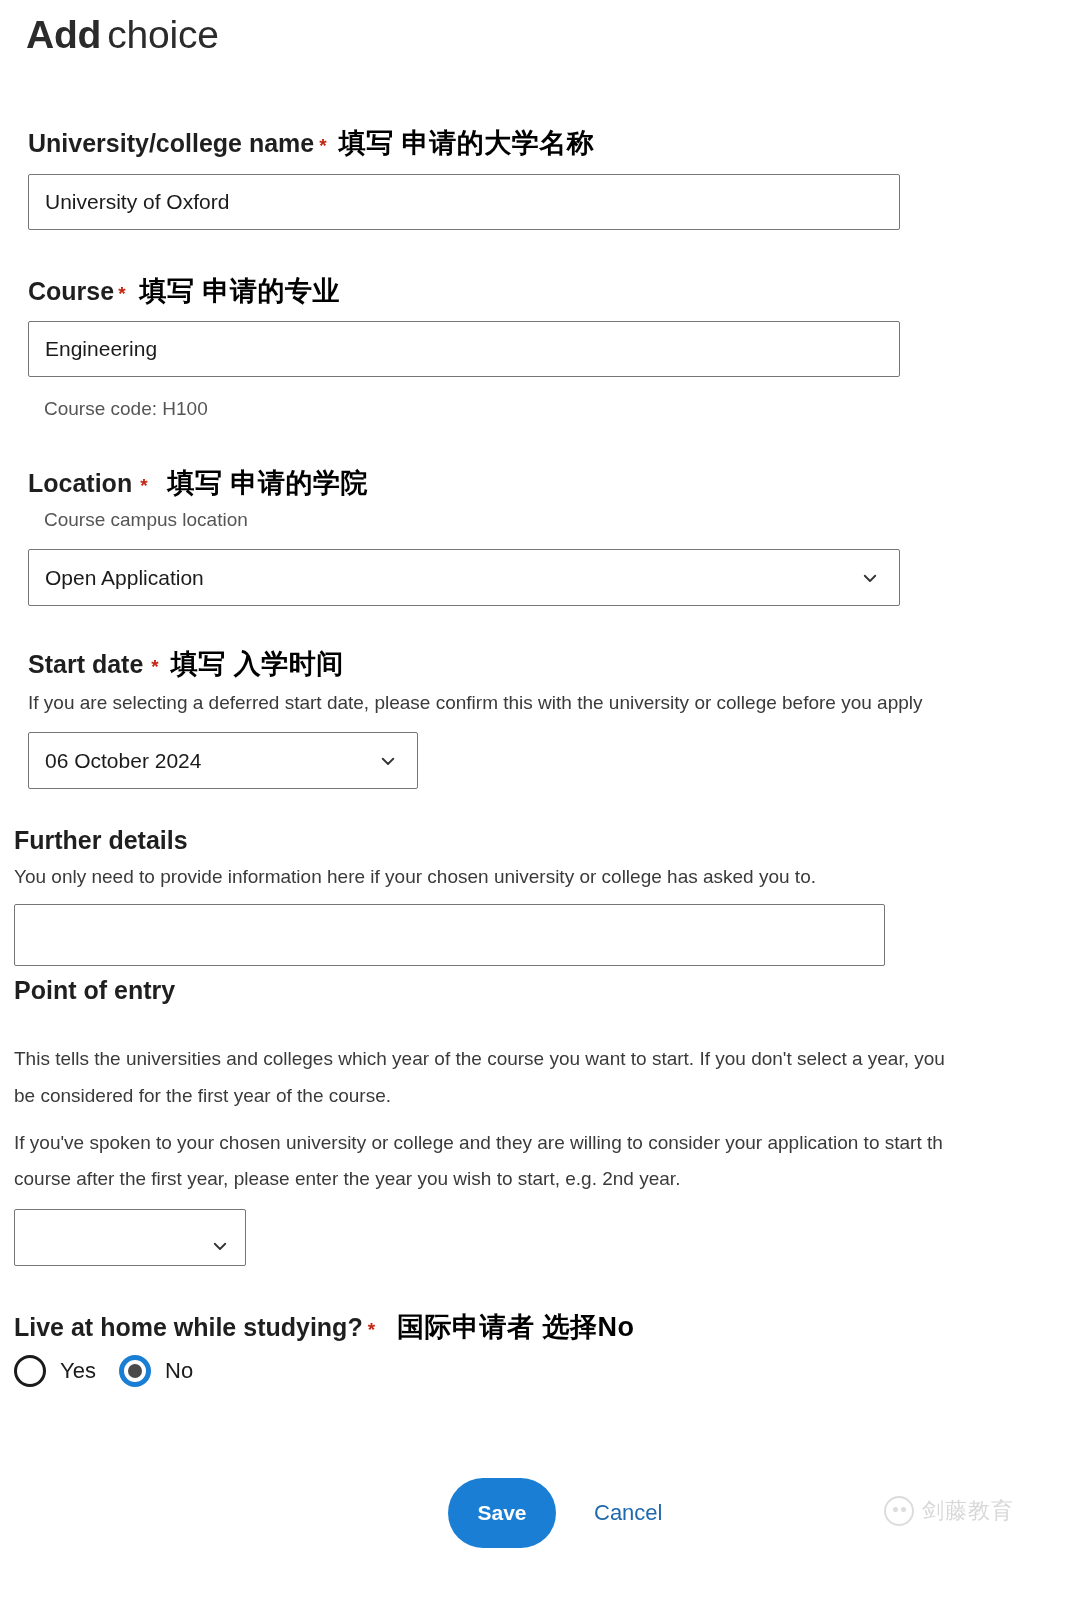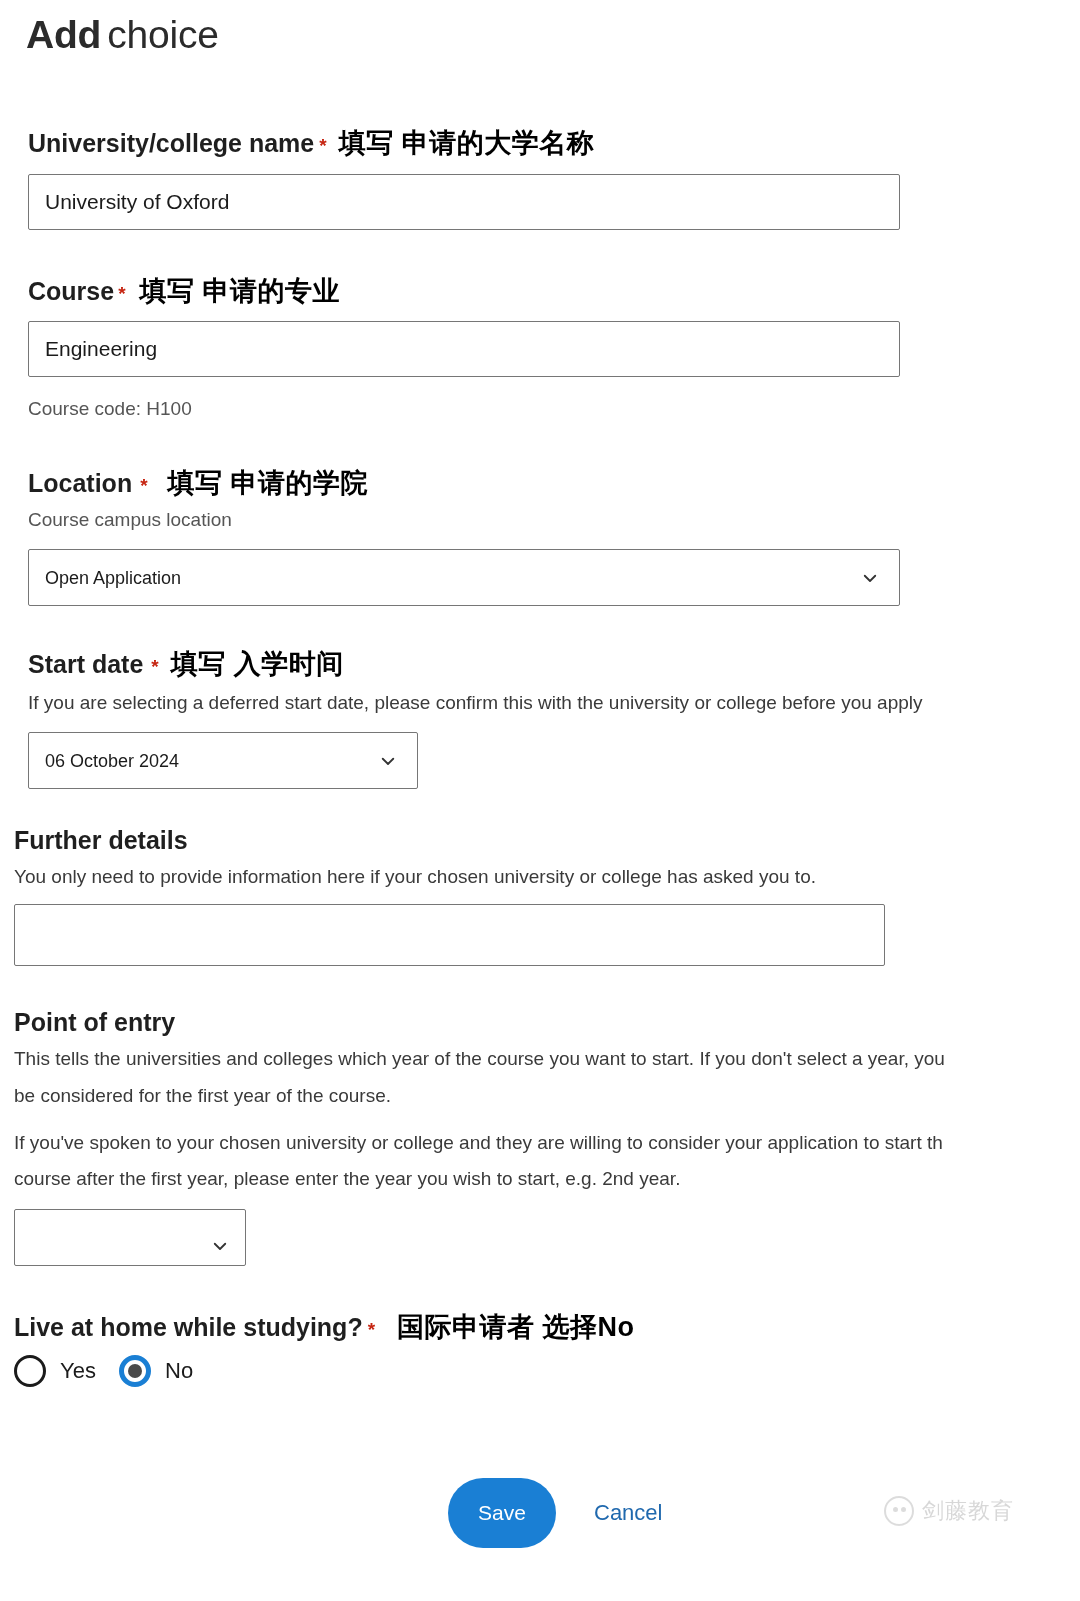--- a/index.html
+++ b/index.html
@@ -64,40 +64,41 @@
   .hint {
     font-size: 19px;
     font-weight: 400;
     color: #3a3a3a;
     line-height: 26px;
   }
   .hint-grey {
     font-size: 19px;
     color: #555555;
     line-height: 26px;
+    margin-left: 16px;
   }
 
   .text-input {
     background: #ffffff;
     border: 1px solid #767676;
     border-radius: 2px;
     font-family: "Liberation Sans", sans-serif;
     font-size: 21px;
     color: #1b1b1b;
     padding: 0 16px;
     outline: none;
   }
   .select-box {
     position: relative;
     background: #ffffff;
     border: 1px solid #767676;
     border-radius: 2px;
   }
   .select-box .sel-value {
-    font-size: 18px;
+    font-size: 21px;
     color: #1b1b1b;
     white-space: nowrap;
     position: absolute;
     left: 16px;
     top: 50%;
     transform: translateY(-50%);
   }
   .chev {
     position: absolute;
     width: 18px;
@@ -154,21 +155,21 @@
     left: 448px;
     top: 1478px;
     width: 108px;
     height: 70px;
     border: none;
     border-radius: 36px;
     background: #1a7fd4;
     color: #ffffff;
     font-family: "Liberation Sans", sans-serif;
     font-size: 21px;
-    font-weight: 400;
+    font-weight: 700;
     cursor: pointer;
     padding: 0;
   }
   .btn-cancel {
     position: absolute;
     left: 594px;
     top: 1501px;
     font-size: 22px;
     color: #2069ae;
     text-decoration: none;
@@ -269,21 +270,21 @@
       <svg viewBox="0 0 24 24" fill="none" stroke="#333333" stroke-width="2.4" stroke-linecap="round" stroke-linejoin="round">
           <polyline points="5,9 12,16 19,9"></polyline>
         </svg>
     </span>
   </div>
 
   <div class="field-label abs" style="left:14px; top:828px;">Further details</div>
   <div class="hint abs nowrap" style="left:14px; top:864px;">You only need to provide information here if your chosen university or college has asked you to.</div>
   <div class="textarea-box abs" style="left:14px; top:904px; width:871px; height:62px;"></div>
 
-  <div class="field-label abs" style="left:14px; top:1010px;">Point of entry</div>
+  <div class="field-label abs" style="left:14px; top:978px;">Point of entry</div>
   <div class="hint abs nowrap" style="left:14px; top:1046px;">This tells the universities and colleges which year of the course you want to start. If you don't select a year, you</div>
   <div class="hint abs nowrap" style="left:14px; top:1083px;">be considered for the first year of the course.</div>
   <div class="hint abs nowrap" style="left:14px; top:1130px;">If you've spoken to your chosen university or college and they are willing to consider your application to start th</div>
   <div class="hint abs nowrap" style="left:14px; top:1166px;">course after the first year, please enter the year you wish to start, e.g. 2nd year.</div>
   <div class="select-box abs" style="left:14px; top:1209px; width:232px; height:57px;">
     <span class="sel-value"></span>
     <span class="chev" style="right:16px; bottom:10px;">
       <svg viewBox="0 0 24 24" fill="none" stroke="#333333" stroke-width="2.4" stroke-linecap="round" stroke-linejoin="round">
           <polyline points="5,9 12,16 19,9"></polyline>
         </svg>

